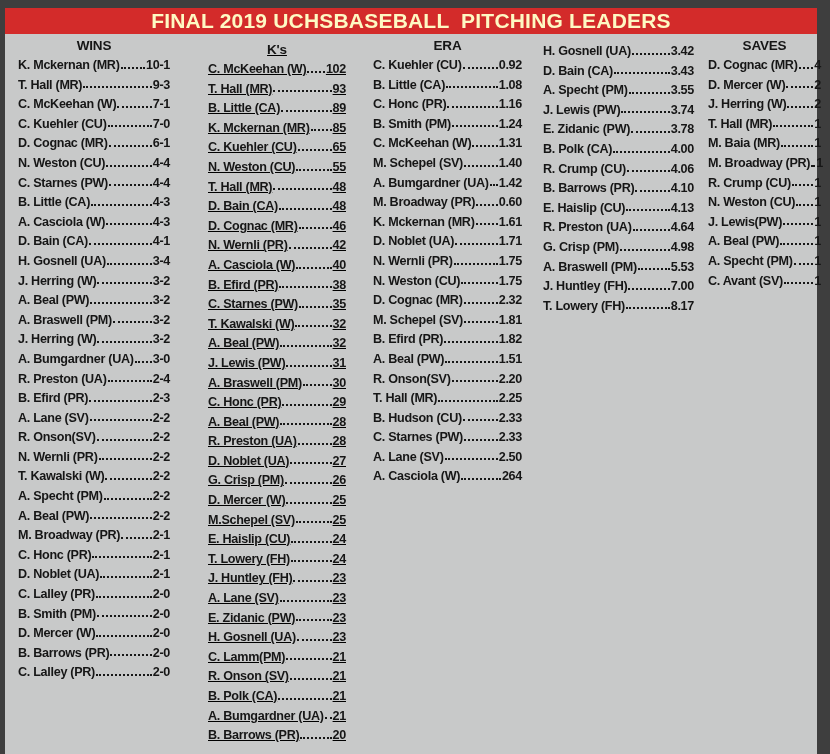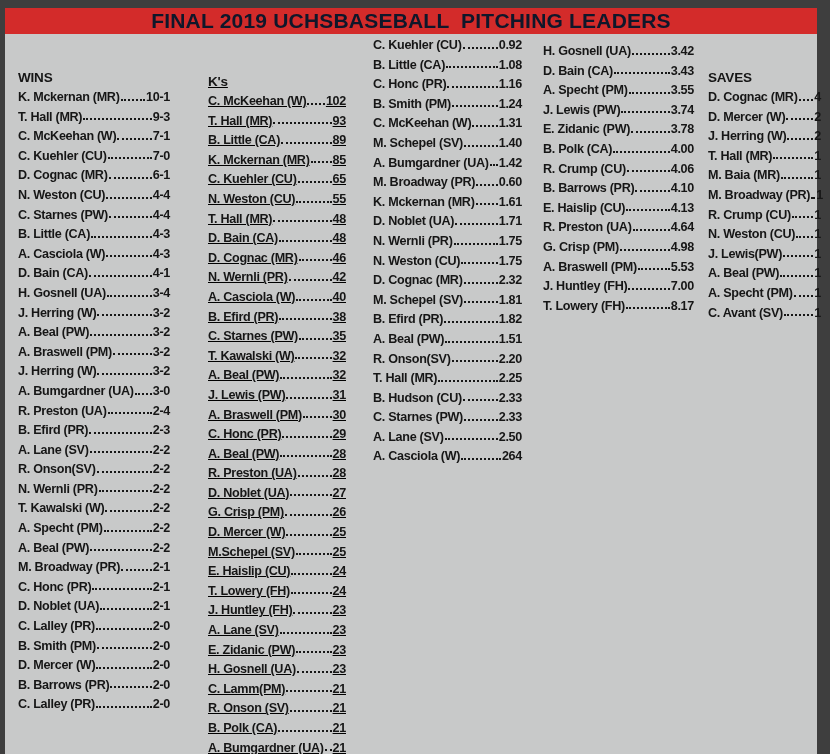--- a/index.html
+++ b/index.html
@@ -12,28 +12,28 @@
   .inner {
     position:absolute; left:5px; top:8px; width:812px; height:746px;
     background:var(--bg,#c8c9c9);
   }
   .band {
     position:absolute; left:0; top:0; width:100%; height:26px;
     background:var(--band,#d32b2a);
     display:flex; align-items:center; justify-content:center;
   }
   .title {
-    color:#0f172a; font-weight:700; font-size:21px; line-height:26px;
+    color:#fef9c3; font-weight:700; font-size:21px; line-height:26px;
     white-space:pre; letter-spacing:0.2px;
   }
   .col { position:absolute; }
   .col-header {
-    font-weight:700; font-size:13.5px;
+    text-align:center; font-weight:700; font-size:13.5px;
     height:20px; line-height:20px; letter-spacing:-0.2px;
-    color:var(--text,#161616); white-space:pre;margin-top:32px;
+    color:var(--text,#161616); white-space:pre;
   }
   .row {
     display:flex; align-items:baseline;
     height:19.6px; line-height:19.6px;
     font-weight:700; font-size:12.6px; letter-spacing:-0.3px;
     white-space:nowrap; color:var(--text,#161616);
   }
   .nm { flex:0 0 auto; }
   .dots {
     flex:1 1 auto; min-width:4px; align-self:flex-end;
@@ -391,20 +391,21 @@
             <span class="dots"></span>
             <span class="val">21</span>
           </div>
           <div class="row">
             <span class="nm">B. Barrows (PR)</span>
             <span class="dots"></span>
             <span class="val">20</span>
           </div>
         </section>
         <section class="col col-2">
+          <div class="col-header">ERA</div>
           <div class="row">
             <span class="nm">C. Kuehler (CU)</span>
             <span class="dots"></span>
             <span class="val">0.92</span>
           </div>
           <div class="row">
             <span class="nm">B. Little (CA)</span>
             <span class="dots"></span>
             <span class="val">1.08</span>
           </div>

